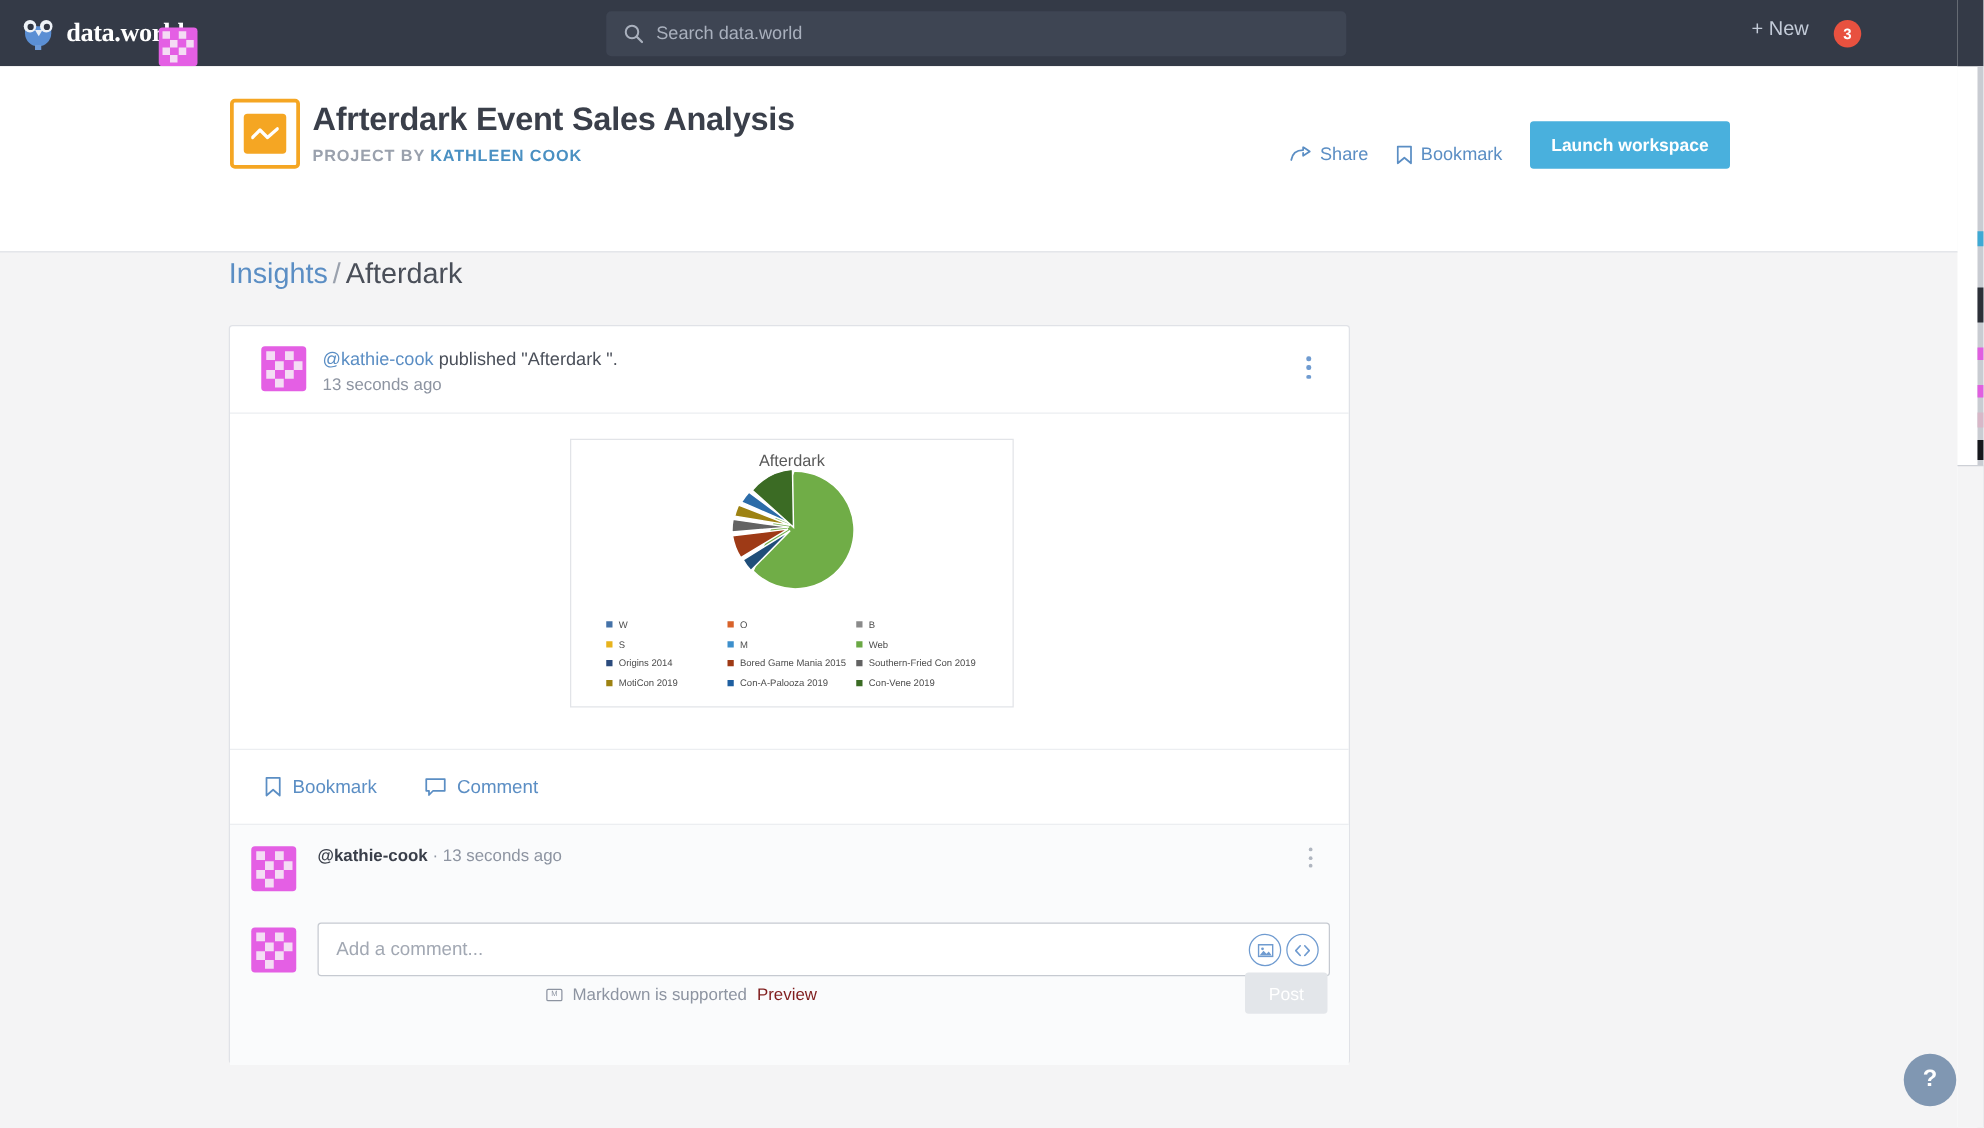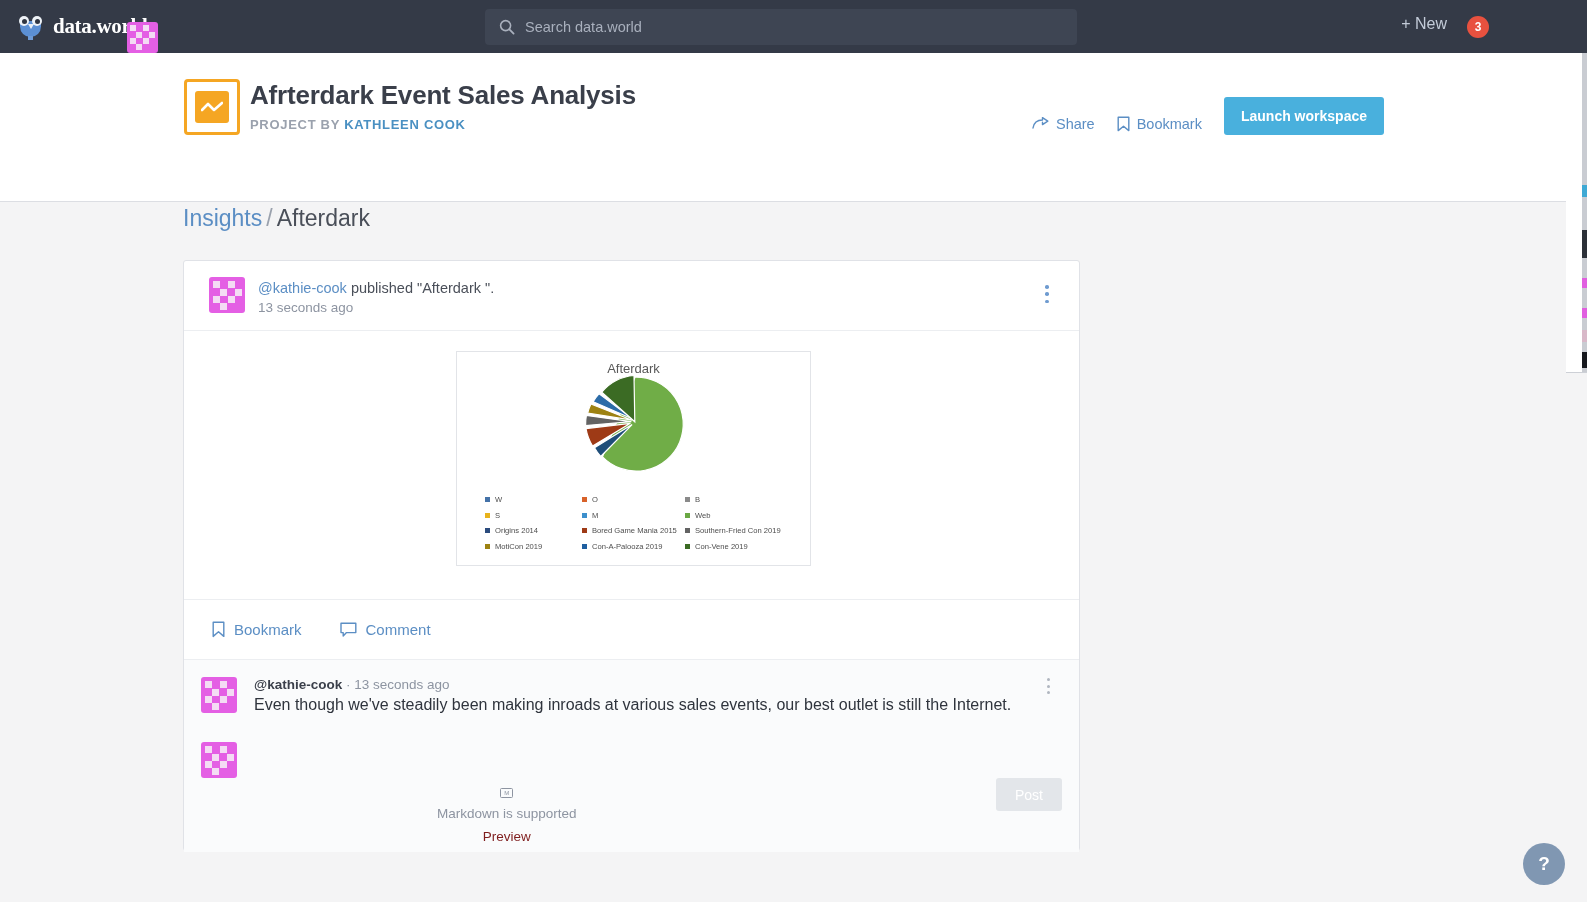--- a/index.html
+++ b/index.html
@@ -120,21 +120,21 @@
   .cmt-kebab i { width:3px; height:3px; border-radius:50%; background:#b0b6c0; display:block; }
 
   .newcmt-avatar { position:absolute; left:17px; top:82px; width:36px; height:36px; border-radius:3px; }
   .cmt-input {
     position:absolute; left:70px; top:78px; width:810px; height:43px; background:#fff;
     border:1px solid #c6cad1; border-radius:3px; display:flex; align-items:center; padding-left:14px; cursor:text;
   }
   .cmt-input .ph { font-size:15px; color:#a2a8b3; }
   .inp-icons { position:absolute; right:8px; top:8px; display:flex; gap:4px; }
   .circbtn { width:26px; height:26px; border:1.5px solid #6f9bd0; border-radius:50%; display:flex; align-items:center; justify-content:center; color:#6f9bd0; cursor:pointer; }
-  .mdrow { position:absolute; left:253px; top:128px; display:flex; align-items:center; gap:8px; font-size:13.5px; color:#8d94a1;flex-direction:column; }
+  .mdrow { position:absolute; left:253px; top:128px; display:flex; align-items:center; gap:8px; font-size:13.5px; color:#8d94a1; }
   .mdrow .mdicon { width:13px; height:10px; border:1.2px solid #8d94a1; border-radius:1.5px; display:flex; align-items:center; justify-content:center; font-size:6px; }
   .mdrow .prev { color:#7f1d1d; cursor:pointer; }
   .postbtn {
     position:absolute; right:17px; top:118px; width:66px; height:33px; background:#e3e6ea; color:#ffffff;
     border:none; border-radius:3px; font-size:14px; font-family:inherit; cursor:default;
     display:flex; align-items:center; justify-content:center;
   }
 
   
   .help {
@@ -350,37 +350,53 @@
         <i style="left:4px;top:19px;width:7px;height:7px"></i>
         <i style="left:19px;top:19px;width:7px;height:7px"></i>
         <i style="left:11px;top:26px;width:7px;height:7px"></i>
         <i style="left:26px;top:12px;width:7px;height:7px"></i>
       </div>
       <div class="cmt-meta">
         <b>@kathie-cook</b>
         <span>·</span>
         <span>13 seconds ago</span>
       </div>
-      <div class="cmt-body">Even though we've steadily been making inroads at various sales events, our best outlet is still the Internet.</div>
       <div class="cmt-kebab">
           <i></i>
           <i></i>
           <i></i>
         </div>
 
       <div class="newcmt-avatar pixavatar">
         <i style="left:4px;top:4px;width:7px;height:7px"></i>
         <i style="left:19px;top:4px;width:7px;height:7px"></i>
         <i style="left:11px;top:12px;width:7px;height:7px"></i>
         <i style="left:4px;top:19px;width:7px;height:7px"></i>
         <i style="left:19px;top:19px;width:7px;height:7px"></i>
         <i style="left:11px;top:26px;width:7px;height:7px"></i>
         <i style="left:26px;top:12px;width:7px;height:7px"></i>
       </div>
 
+      <div class="cmt-input">
+        <span class="ph">Add a comment...</span>
+        <span class="inp-icons">
+          <span class="circbtn">
+            <svg width="13" height="11" viewBox="0 0 13 11">
+              <rect x="0.8" y="0.8" width="11.4" height="9.4" fill="none" stroke="#6f9bd0" stroke-width="1.2"></rect>
+              <circle cx="4" cy="4" r="1.1" fill="#6f9bd0"></circle>
+              <path d="M1.6 9.4 L4.8 5.6 L7.2 8 L9 6.2 L11.4 9.4 Z" fill="#6f9bd0"></path>
+            </svg>
+          </span>
+          <span class="circbtn">
+            <svg width="14" height="11" viewBox="0 0 14 11">
+              <path d="M5.2 1.6 L1.6 5.5 L5.2 9.4 M8.8 1.6 L12.4 5.5 L8.8 9.4" fill="none" stroke="#6f9bd0" stroke-width="1.3" stroke-linecap="round" stroke-linejoin="round"></path>
+            </svg>
+          </span>
+        </span>
+      </div>
 
       <div class="mdrow">
         <span class="mdicon">M</span>
         <span>Markdown is supported</span>
         <span class="prev">Preview</span>
       </div>
 
       <button class="postbtn">Post</button>
     </div>
   </div>

